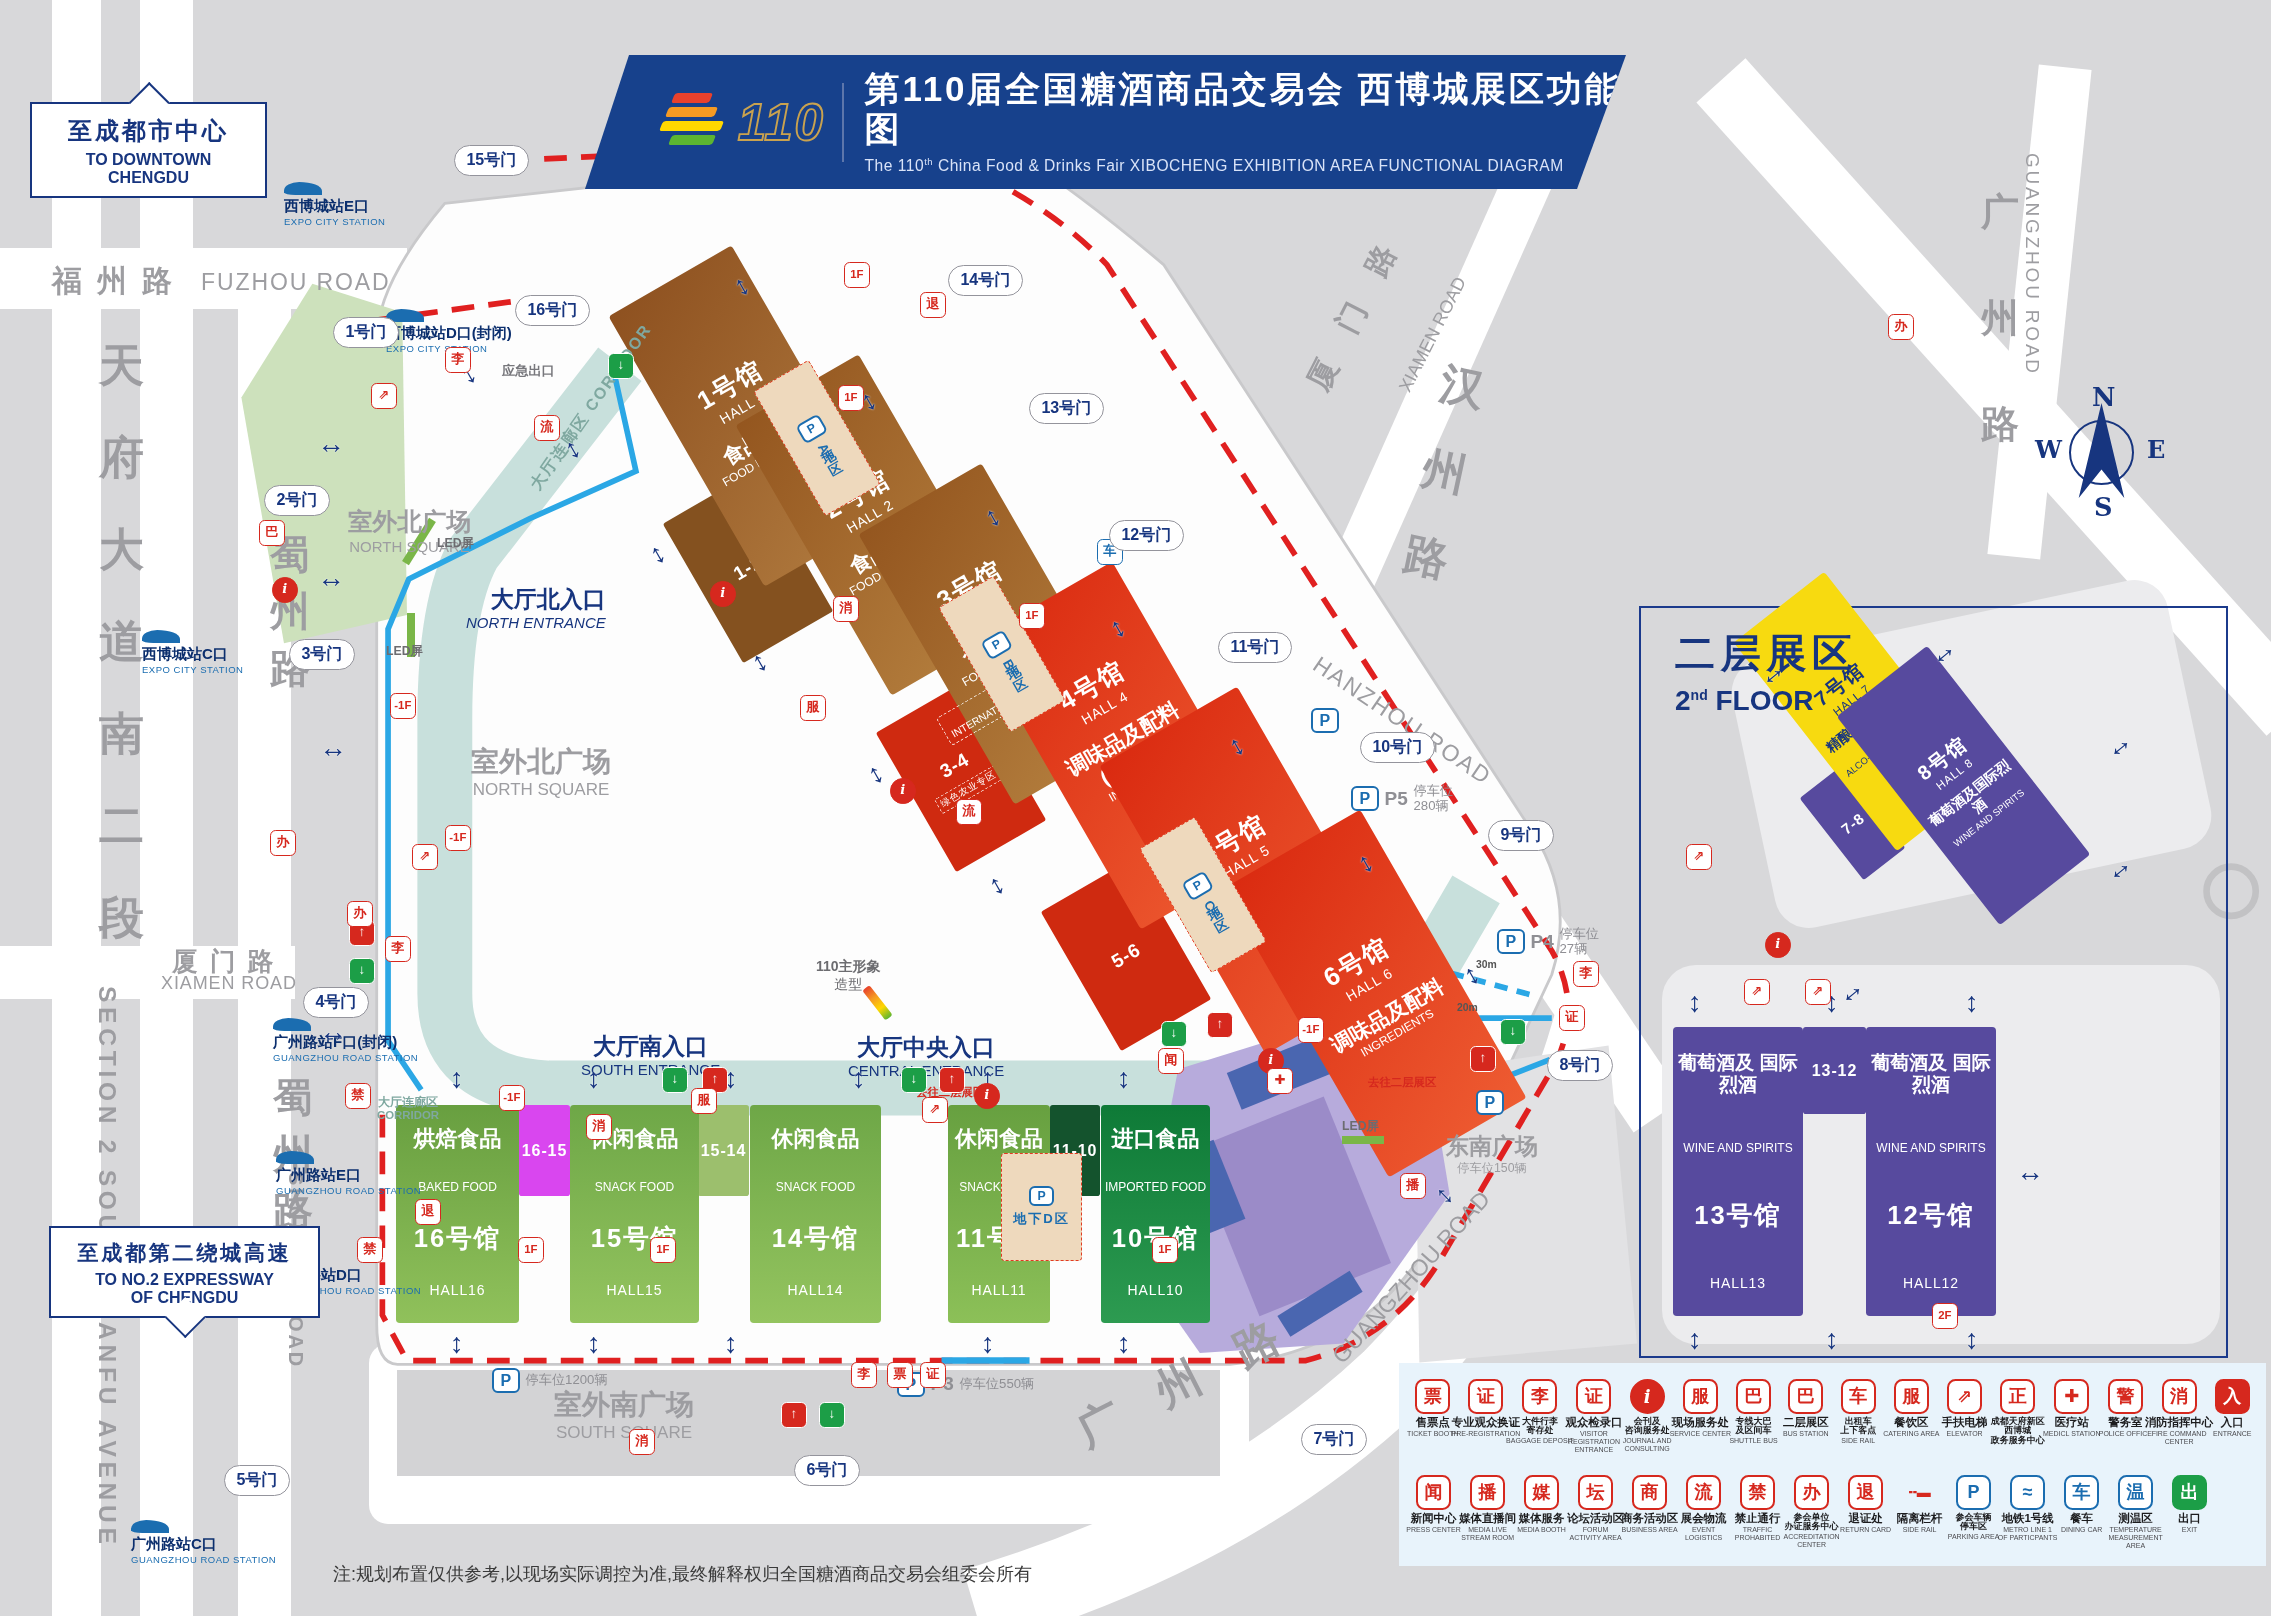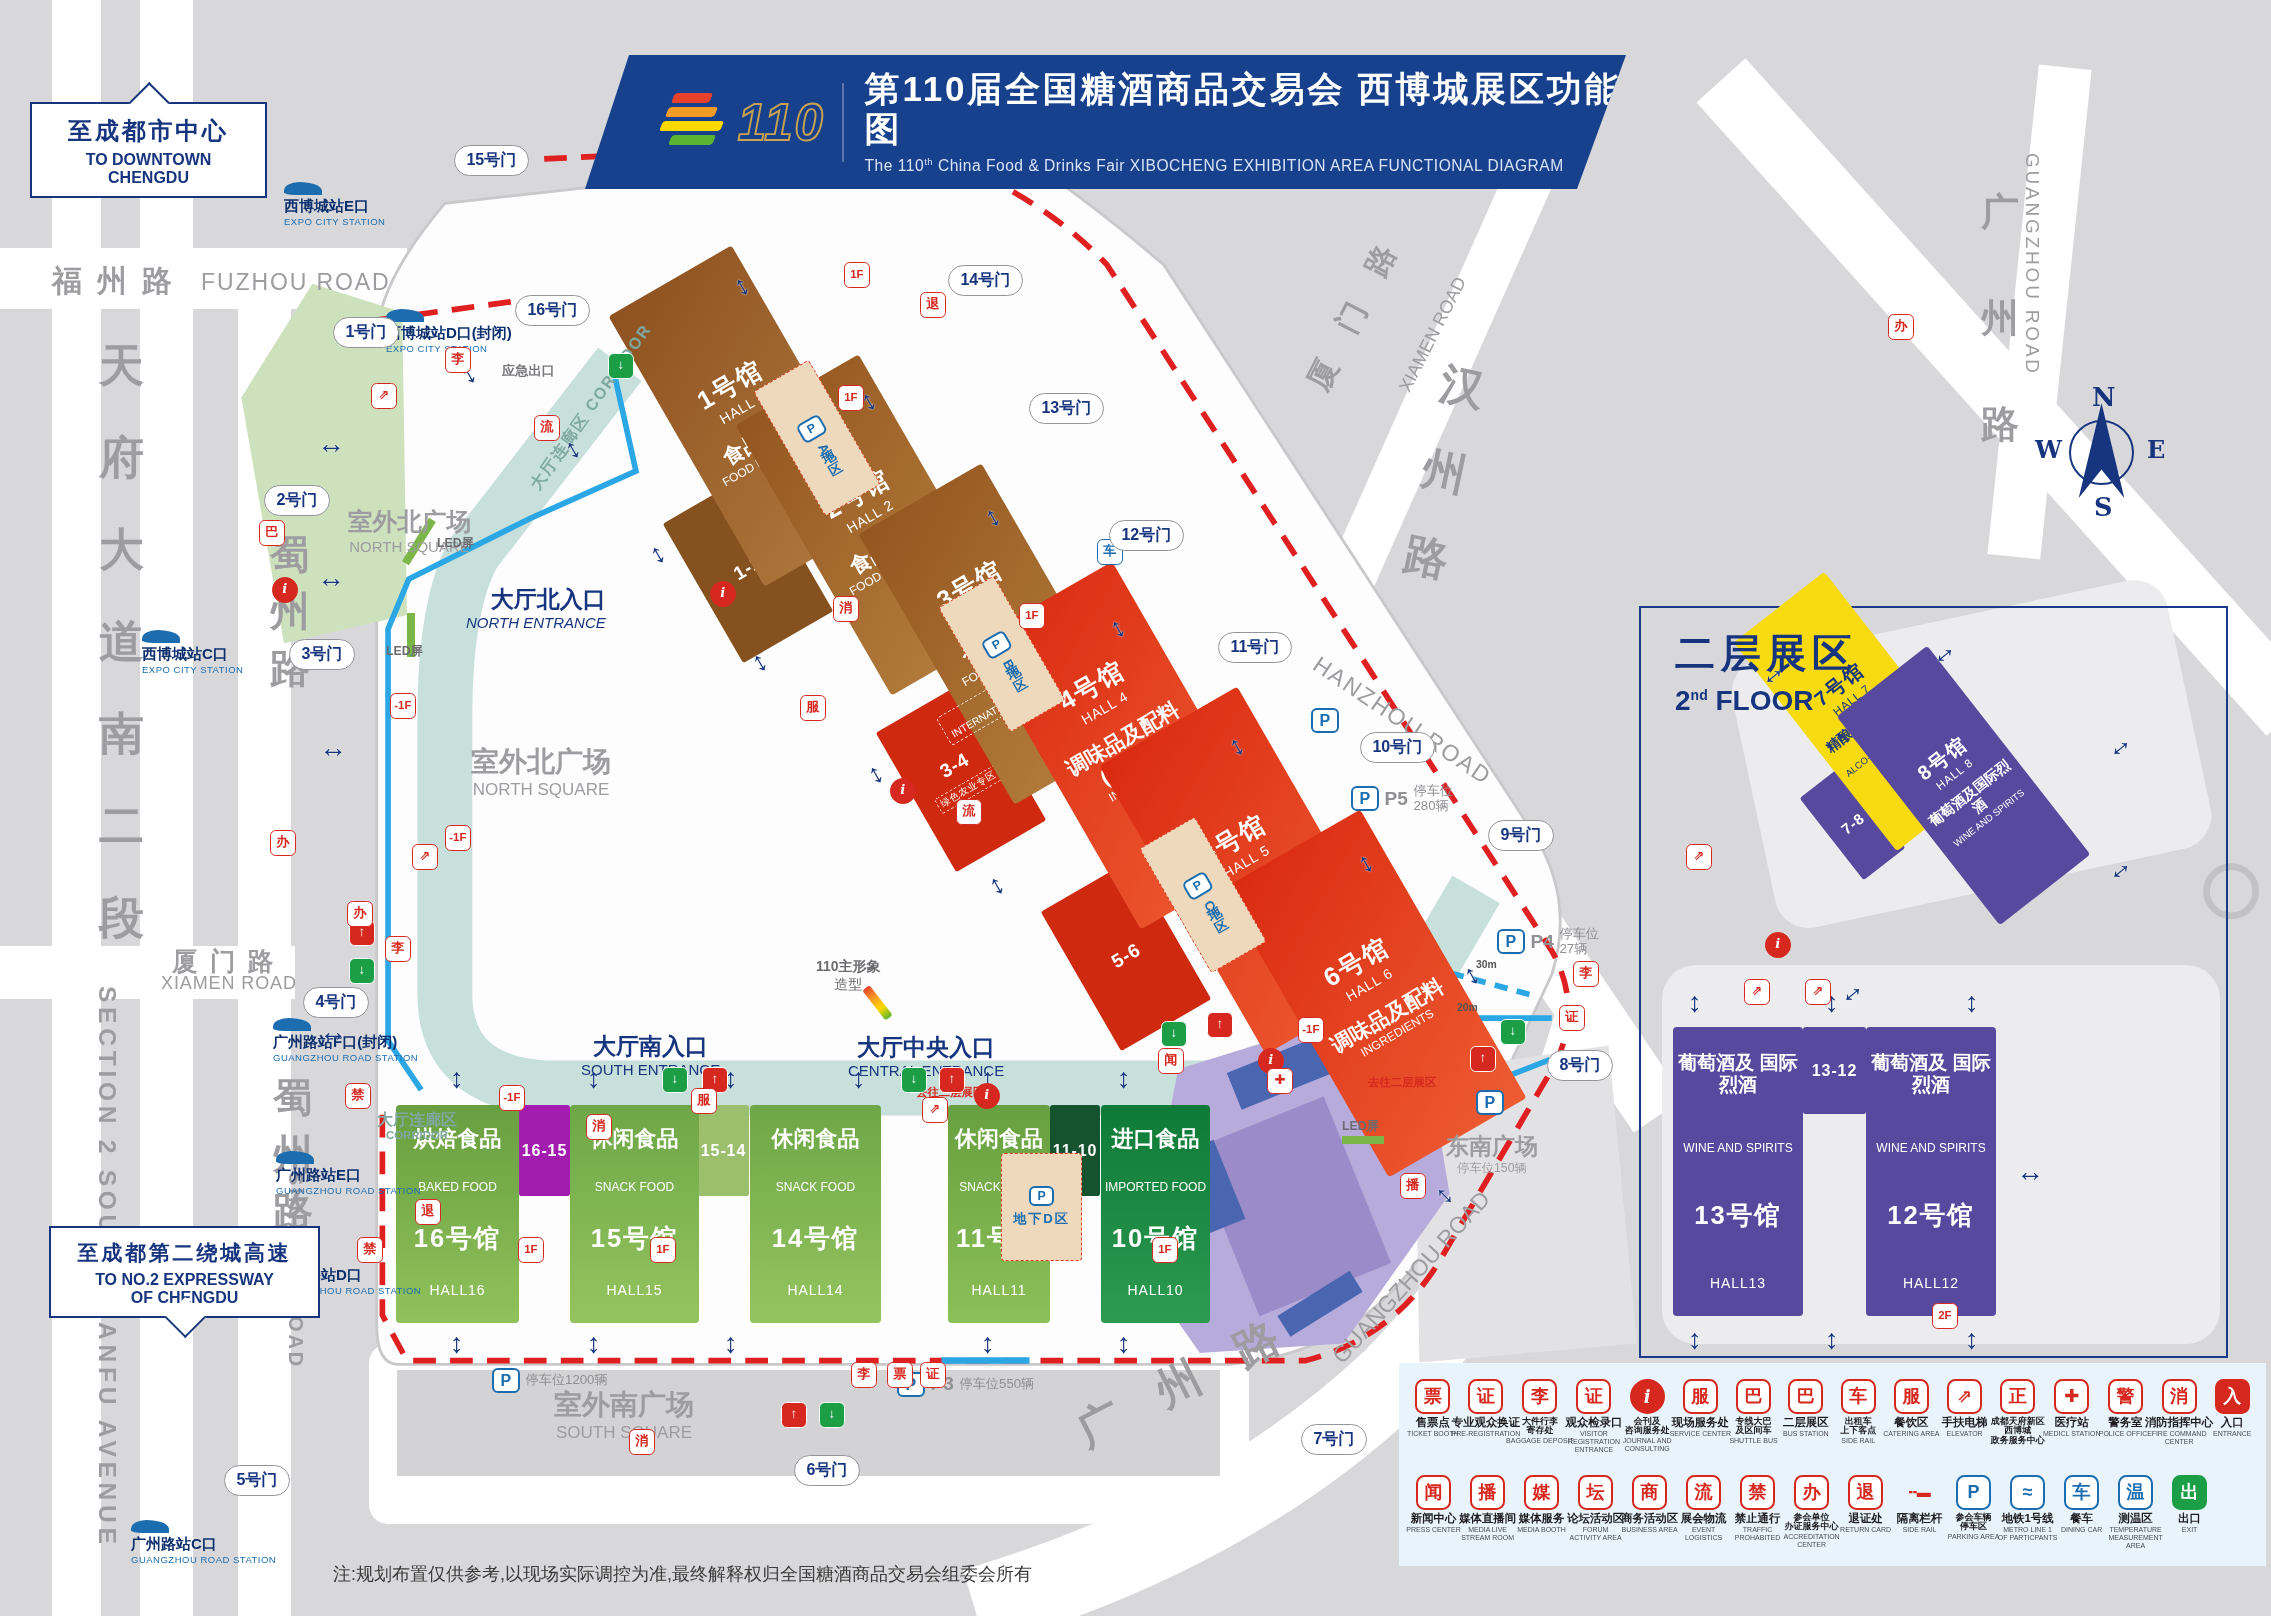--- a/index.html
+++ b/index.html
@@ -90,21 +90,21 @@
   .hall2F .hcat{margin-top:0;font-size:19px;}
   .hall2F{justify-content:space-between;padding:24.6px 3.8px;}
   .hallRot78 .hnum{font-size:20px}.hallRot78 .hen{font-size:11.4px}
   .hallRot78 .hcat{font-size:14px;margin-top:9.5px}.hallRot78 .hcaten{font-size:9.5px}
   
   .conn{position:absolute;display:flex;align-items:center;justify-content:center;color:#fff;font-weight:bold;
     font-size:19px;letter-spacing:0.9px;z-index:9;border-radius:2.8px;text-align:center;flex-direction:column;}
   .p-c12{left:696px;top:487px;width:104px;height:161px;transform:rotate(-30deg);background:#84511f;}
   .p-c34{left:909px;top:696px;width:104px;height:161px;transform:rotate(-30deg);background:#cf2a10;}
   .p-c56{left:1074px;top:875px;width:104px;height:161px;transform:rotate(-30deg);background:#cf2a10;}
-  .p-c1615{left:519px;top:1105px;width:51px;height:91px;background:#a21caf;color:#fff;font-size:16px;}
+  .p-c1615{left:519px;top:1105px;width:51px;height:91px;background:#d946ef;color:#fff;font-size:16px;}
   .p-c1514{left:698px;top:1105px;width:51px;height:91px;background:#9cbf6d;font-size:16px;}
   .p-c1110{left:1050px;top:1105px;width:50px;height:91px;background:#14532d;font-size:16px;}
   .p-c78{left:1826px;top:771px;width:53px;height:104px;transform:rotate(-38deg);background:#574a9e;font-size:15px;}
   .p-c1312{left:1803px;top:1027px;width:63px;height:87px;background:#574a9e;font-size:16px;}
   .conn .csub{font-size:9.5px;font-weight:normal;border:0.9px dashed rgba(255,255,255,.8);border-radius:2.8px;padding:0.9px 2.8px;margin-top:7.6px;}
   
   .ug{position:absolute;background:#eed9bd;border:1.9px dashed #e23b22;z-index:11;display:flex;flex-direction:column;
     align-items:center;justify-content:center;gap:3.8px;border-radius:3.8px;}
   .ug .ugt{color:#1b6db0;font-weight:bold;font-size:13.2px;writing-mode:vertical-rl;letter-spacing:1.9px;}
   .p-uA{left:785px;top:366px;width:62px;height:142px;transform:rotate(-30deg);}
@@ -540,21 +540,21 @@
         <div class="pchip">P</div>
       </div>
       <div class="pwrap p-pkg10">
         <div class="pchip">P</div>
       </div>
       <div class="lbl p-lbl_nsq1 gray"><div class="big" style="font-size: 24.6px;">室外北广场</div><div class="" style="font-size: 15px;">NORTH SQUARE</div></div>
       <div class="lbl p-lbl_nsq2 gray"><div class="big" style="font-size: 28px;">室外北广场</div><div class="" style="font-size: 17px;">NORTH SQUARE</div></div>
       <div class="lbl p-lbl_ssq gray"><div class="big" style="font-size: 28px;">室外南广场</div><div class="" style="font-size: 17px;">SOUTH SQUARE</div></div>
       <div class="lbl p-lbl_sesq gray"><div class="big" style="font-size: 23px;">东南广场</div><div class="" style="font-size: 12.3px;">停车位150辆</div></div>
       <div class="lbl p-lbl_cor1"><div class="big" style="font-size: 16px;">大厅连廊区 CORRIDOR</div></div>
-      <div class="lbl p-lbl_cor2"><div class="big" style="font-size: 16px; margin-top: 15px;">大厅连廊区</div><div class="" style="font-size: 11.4px;">CORRIDOR</div></div>
+      <div class="lbl p-lbl_cor2"><div class="big" style="font-size: 12px;">大厅连廊区</div><div class="" style="font-size: 11.4px;">CORRIDOR</div></div>
       <div class="lbl p-lbl_nent"><div class="big ent-cn" style="font-size: 23px;">大厅北入口</div><div class="" style="font-size: 15px; font-style: italic;">NORTH ENTRANCE</div></div>
       <div class="lbl p-lbl_sent"><div class="big ent-cn" style="font-size: 23px;">大厅南入口</div><div class="" style="font-size: 15px;">SOUTH ENTRANCE</div></div>
       <div class="lbl p-lbl_cent"><div class="big ent-cn" style="font-size: 23px;">大厅中央入口</div><div class="" style="font-size: 15px;">CENTRAL ENTRANCE</div></div>
       <div class="lbl p-lbl_110"><div class="big" style="font-size: 14px;">110主形象</div><div class="" style="font-size: 14px;">造型</div></div>
       <div class="lbl p-lbl_emg"><div class="big" style="font-size: 13.2px;">应急出口</div></div>
       <div class="lbl p-lbl_led1"><div class="big" style="font-size: 12.3px;">LED屏</div></div>
       <div class="lbl p-lbl_led2"><div class="big" style="font-size: 12.3px;">LED屏</div></div>
       <div class="lbl p-lbl_led3"><div class="big" style="font-size: 12.3px;">LED屏</div></div>
       <div class="lbl p-lbl_go1"><div class="big" style="font-size: 11.4px;">去往二层展区</div></div>
       <div class="lbl p-lbl_go2"><div class="big" style="font-size: 11.4px;">去往二层展区</div></div>

